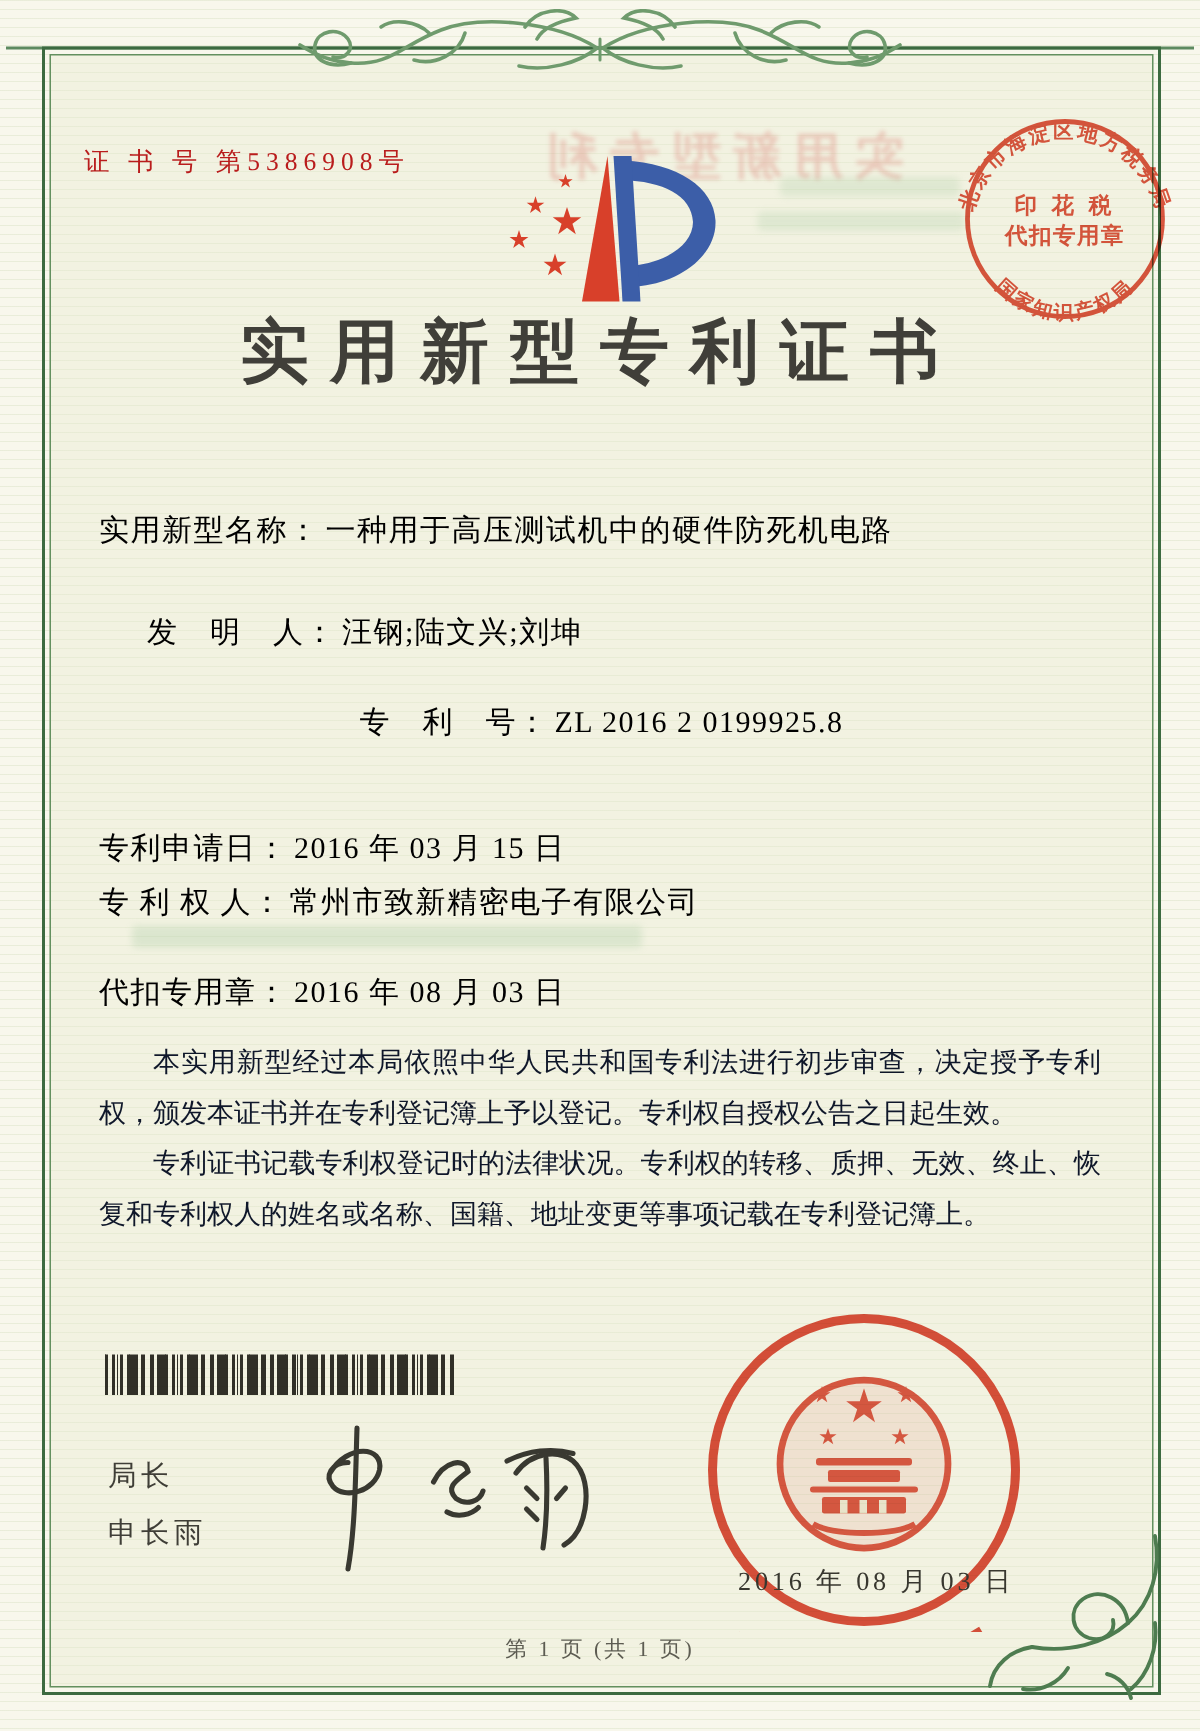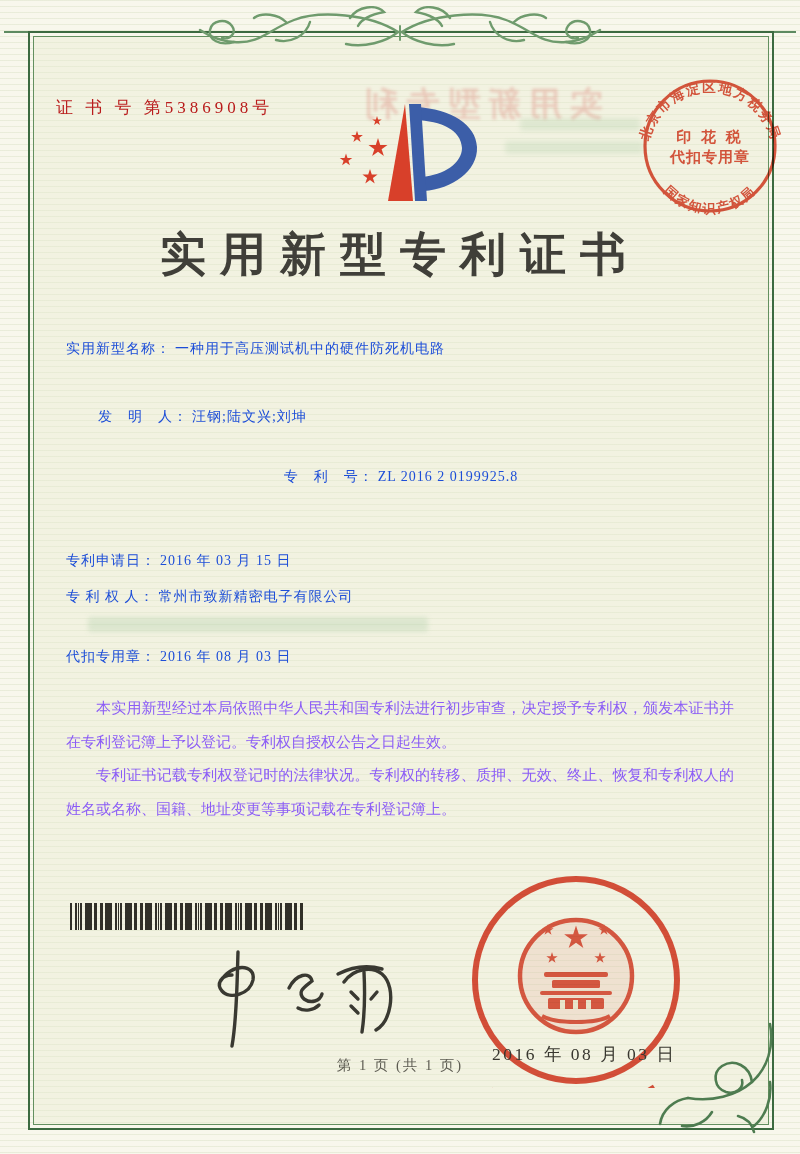--- a/index.html
+++ b/index.html
@@ -25,46 +25,46 @@
   .ghost-title { position:absolute; left:290px; top:82px; width:380px; text-align:center;
     font-size:33px; letter-spacing:8px; color:rgba(216,110,100,.30);
     transform:scaleX(-1); filter:blur(1.4px); font-weight:600; }
   .ghost-line { position:absolute; background:#9cc59a; opacity:.22; filter:blur(2.5px); border-radius:3px; }
   .ghost-a { left:520px; top:118px; width:120px; height:13px; }
   .ghost-b { left:505px; top:141px; width:138px; height:13px; }
   .ghost-c { left:88px; top:617px; width:340px; height:15px; opacity:.26; }
 
   .tax-stamp { position:absolute; left:634px; top:70px; mix-blend-mode:multiply; opacity:.92; }
 
-  .doc-title { position:absolute; left:0; width:800px; top:224px; text-align:center;
+  .doc-title { position:absolute; left:0; width:800px; top:204px; text-align:center;
     font-size:46px; font-weight:600; letter-spacing:14px; color:#403f39; }
 
   .fields { position:absolute; left:66px; top:0; width:670px; }
-  .field-row { position:absolute; left:0; width:670px; font-size:14px; color:#1d4ed8; letter-spacing:1px; white-space:nowrap; }
+  .field-row { position:absolute; left:0; width:670px; font-size:20px; color:#000000; letter-spacing:1px; white-space:nowrap; }
   .field-row .lbl { margin-right:4px; }
   .f0 { top:340px; } .f1 { top:408px;margin-left:32px; } .f2 { top:468px;text-align:center; }
   .f3 { top:552px; } .f4 { top:588px; } .f5 { top:648px; }
 
-  .body-text { position:absolute; left:66px; top:692px; width:668px; font-size:15px;
-    line-height:33.5px; color:#8b5cf6; text-align:justify; }
+  .body-text { position:absolute; left:66px; top:692px; width:668px; font-size:18px;
+    line-height:33.5px; color:#0f172a; text-align:justify; }
   .body-text p { text-indent:2em; margin:0; }
 
   .barcode { position:absolute; left:70px; top:903px; width:233px; height:27px; opacity:.88;
     background-image:
       repeating-linear-gradient(90deg,#17160f 0 2px,transparent 2px 5px),
       repeating-linear-gradient(90deg,#17160f 0 1px,transparent 1px 8px),
       repeating-linear-gradient(90deg,transparent 0 17px,#17160f 17px 20px); }
 
   .signatory { position:absolute; left:72px; top:966px; font-size:19px; color:#3f3e37; line-height:38px; letter-spacing:3px; }
   .signature { position:absolute; left:192px; top:942px; }
 
   .seal { position:absolute; left:468px; top:872px; mix-blend-mode:multiply; opacity:.93; }
   .seal-date { position:absolute; left:492px; top:1042px; font-size:17.5px; color:#38372f; letter-spacing:2.5px; }
 
-  .footer { position:absolute; left:0; width:800px; top:1056px; text-align:center;
+  .footer { position:absolute; left:0; width:800px; top:1090px; text-align:center;
     font-size:14.5px; letter-spacing:2px; color:#5d5c52; }
 </style>
 </head>
 <body>
 
 <div class="page">
 
   <svg width="0" height="0" style="position:absolute" aria-hidden="true">
     <defs>
       <path id="star5" d="M0,-10 L2.25,-3.09 L9.51,-3.09 L3.63,1.18 L5.88,8.09 L0,3.82 L-5.88,8.09 L-3.63,1.18 L-9.51,-3.09 L-2.25,-3.09 Z"></path>
@@ -166,20 +166,24 @@
     </div>
   </div>
 
   <div class="body-text">
     <p>本实用新型经过本局依照中华人民共和国专利法进行初步审查，决定授予专利权，颁发本证书并在专利登记簿上予以登记。专利权自授权公告之日起生效。</p>
     <p>专利证书记载专利权登记时的法律状况。专利权的转移、质押、无效、终止、恢复和专利权人的姓名或名称、国籍、地址变更等事项记载在专利登记簿上。</p>
   </div>
 
   <div class="barcode"></div>
 
+  <div class="signatory">
+    <div>局长</div>
+    <div>申长雨</div>
+  </div>
 
   <svg class="signature" width="240" height="112" viewBox="0 0 240 112">
     <g stroke="#26251f" stroke-width="3.4" fill="none" stroke-linecap="round" opacity="0.9">
       <path d="M28,40 C40,20 64,22 61,38 C58,52 38,58 30,49 C24,42 29,33 40,33"></path>
       <path d="M46,10 C45,40 45,76 40,104"></path>
       <path d="M97,46 C104,32 118,29 120,39 C114,44 104,49 112,57 C119,62 128,59 130,52"></path>
       <path d="M106,66 C113,70 122,68 127,63"></path>
       <path d="M146,32 C160,25 176,23 190,27"></path>
       <path d="M152,40 C162,26 180,24 190,32 C198,39 200,52 198,64 C196,76 191,84 184,88"></path>
       <path d="M172,30 C173,50 173,70 170,90"></path>

